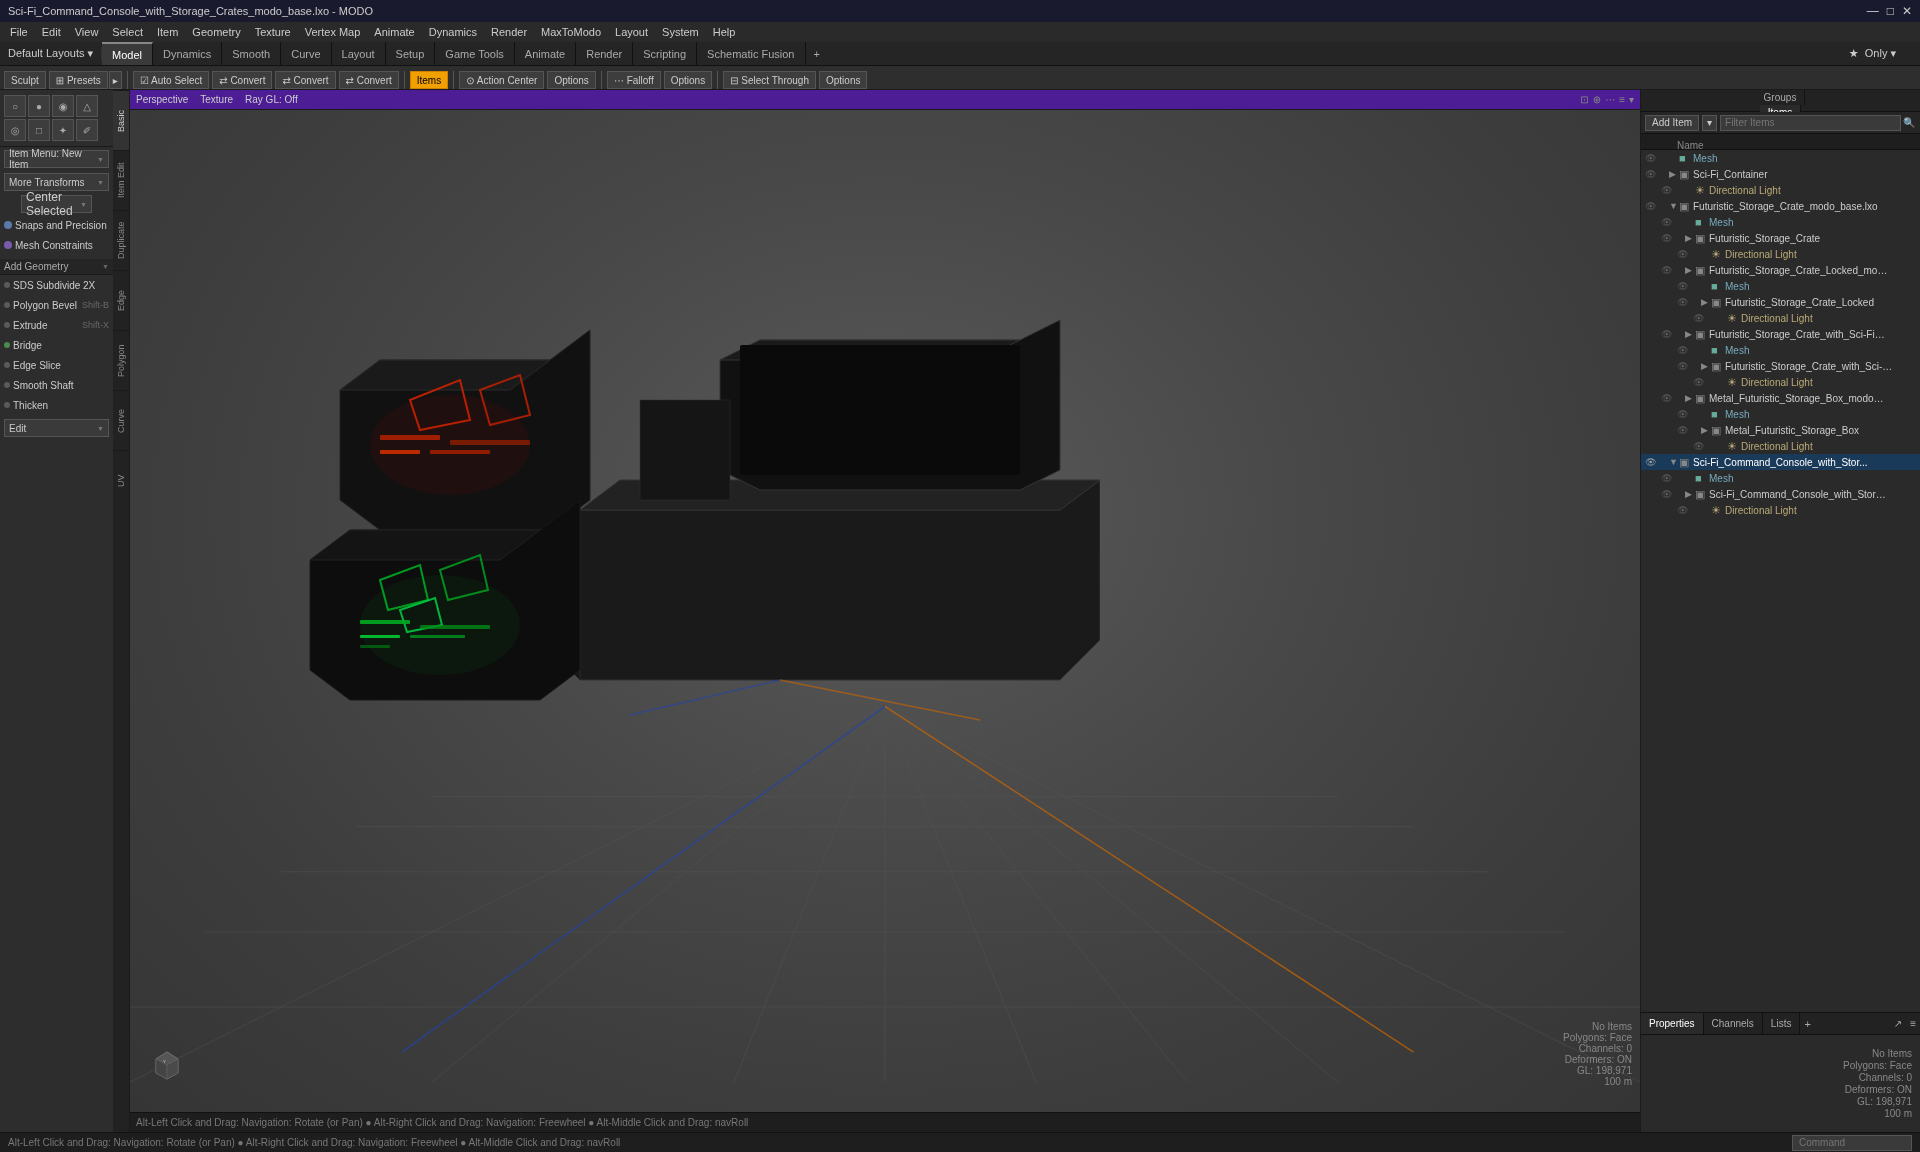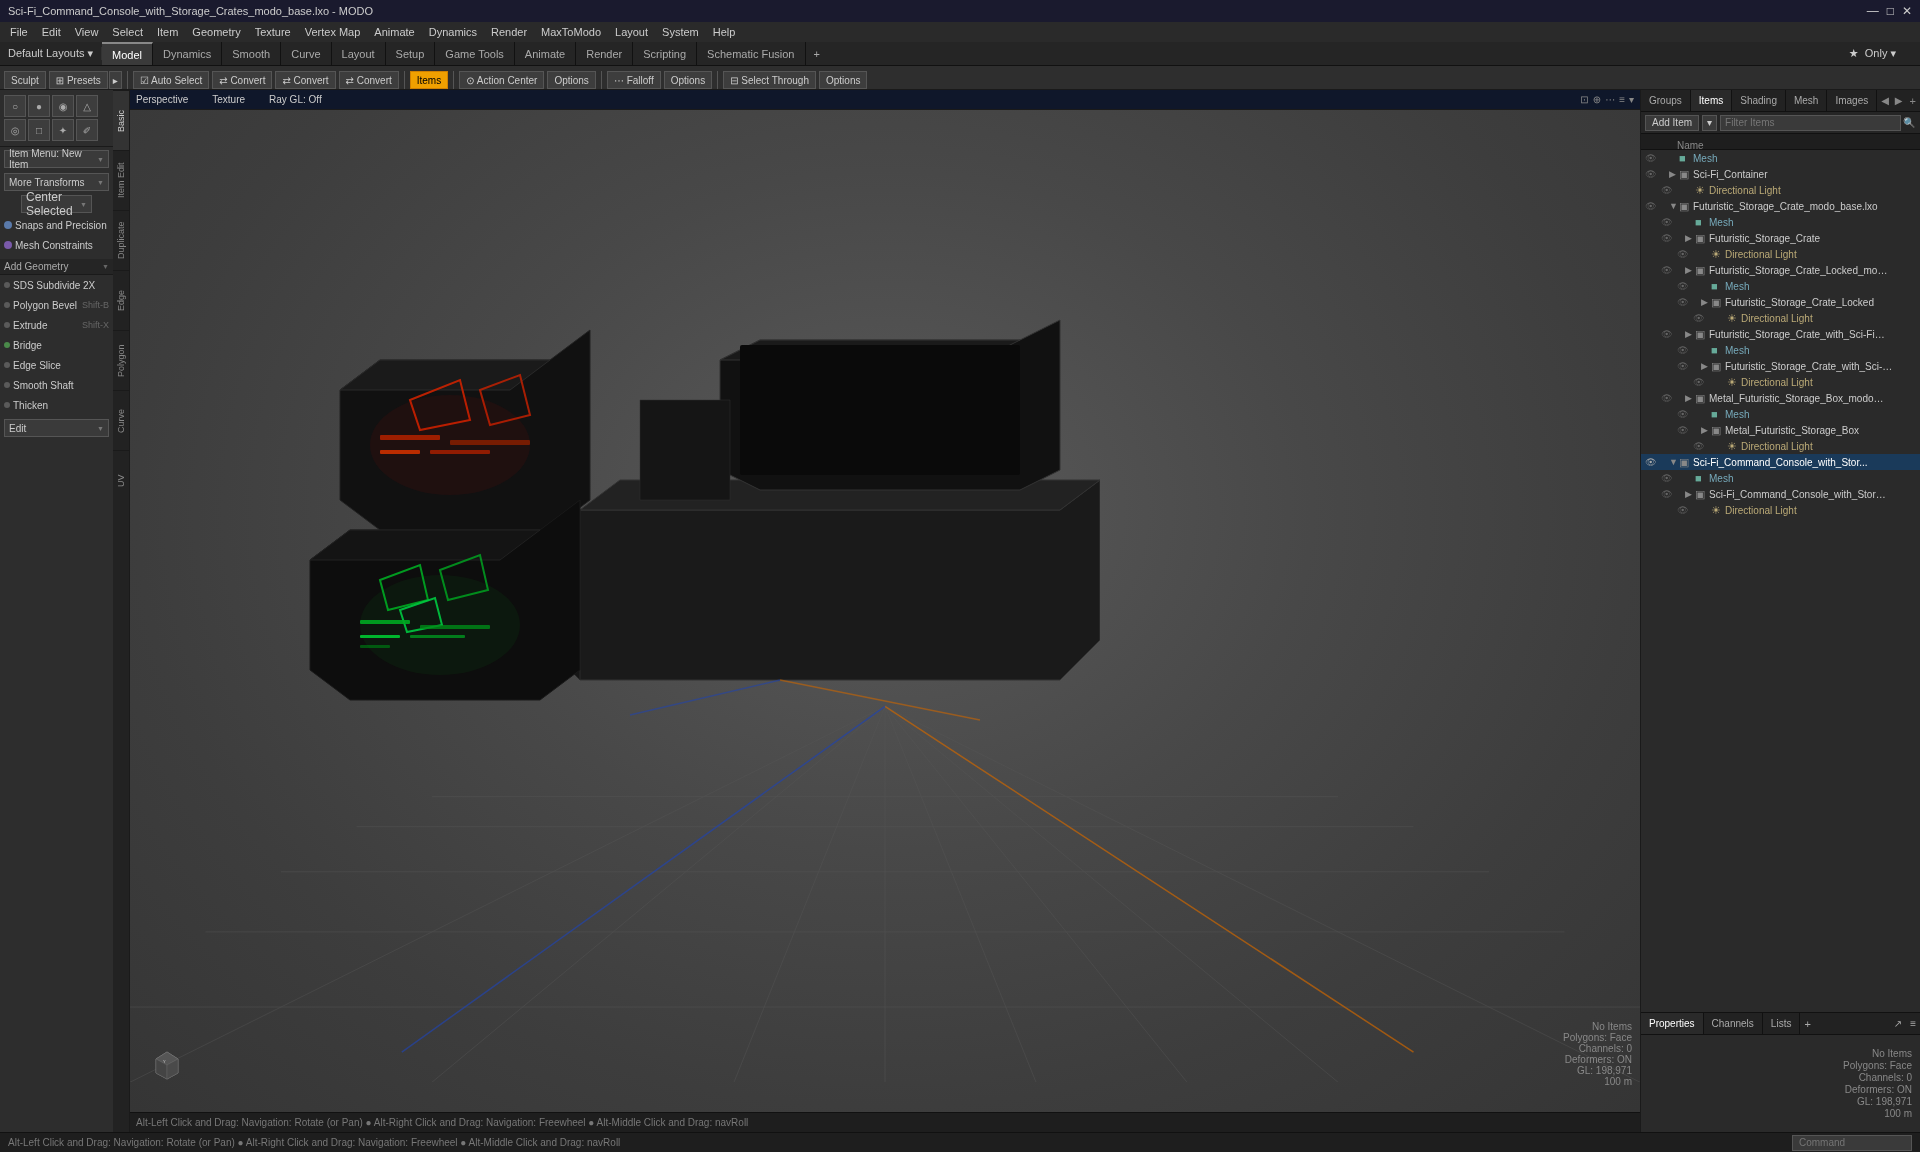--- a/index.html
+++ b/index.html
@@ -267,21 +267,21 @@
       <div class="lstrip">Edge</div>
       <div class="lstrip">Polygon</div>
       <div class="lstrip">Curve</div>
       <div class="lstrip">UV</div>
     </div>
 
   </div>
 
   <div id="viewport" style="flex:1;background:#4a4a4a;position:relative;overflow:hidden;display:flex;flex-direction:column;">
 
-    <div id="viewport-header" style="height:20px;background:#0f172a;display:flex;align-items:center;padding:0 6px;gap:24px;border-bottom:1px solid #1a1a1a;">
+    <div id="viewport-header" style="height:20px;background:#4c1d95;display:flex;align-items:center;padding:0 6px;gap:12px;border-bottom:1px solid #1a1a1a;">
       <span style="color:#ccc;font-size:10px;cursor:pointer;">Perspective</span>
       <span style="color:#ccc;font-size:10px;cursor:pointer;">Texture</span>
       <span style="color:#ccc;font-size:10px;cursor:pointer;">Ray GL: Off</span>
 
       <div style="margin-left:auto;display:flex;gap:4px;">
         <span style="color:#888;font-size:10px;cursor:pointer;">⊡</span>
         <span style="color:#888;font-size:10px;cursor:pointer;">⊕</span>
         <span style="color:#888;font-size:10px;cursor:pointer;">⋯</span>
         <span style="color:#888;font-size:10px;cursor:pointer;">≡</span>
         <span style="color:#888;font-size:10px;cursor:pointer;">▾</span>
@@ -388,21 +388,21 @@
     </div>
 
     <div style="height:20px;background:#1e1e1e;display:flex;align-items:center;padding:0 6px;border-top:1px solid #111;">
       <span style="color:#777;font-size:10px;">Alt-Left Click and Drag: Navigation: Rotate (or Pan)  ●  Alt-Right Click and Drag: Navigation: Freewheel  ●  Alt-Middle Click and Drag: navRoll</span>
     </div>
 
   </div>
 
   <div id="right-sidebar" style="width:280px;background:#2a2a2a;border-left:1px solid #1a1a1a;display:flex;flex-direction:column;">
 
-    <div id="right-tabs" style="height:22px;background:#222;display:flex;align-items:center;border-bottom:1px solid #111;">
+    <div id="right-tabs" style="height:22px;background:#222;display:flex;align-items:center;border-bottom:1px solid #111;flex-direction:column;">
       <div class="right-tab">Groups</div>
       <div class="right-tab active" style="color:#fff;background:#2a2a2a;">Items</div>
       <div class="right-tab">Shading</div>
       <div class="right-tab">Mesh</div>
       <div class="right-tab">Images</div>
       <div class="right-tab-icons" style="margin-left:auto;display:flex;align-items:center;">
         <span style="color:#888;padding:2px 3px;cursor:pointer;font-size:10px;">◀</span>
         <span style="color:#888;padding:2px 3px;cursor:pointer;font-size:10px;">▶</span>
         <span style="color:#888;padding:2px 4px;cursor:pointer;font-size:11px;">+</span>
       </div>

